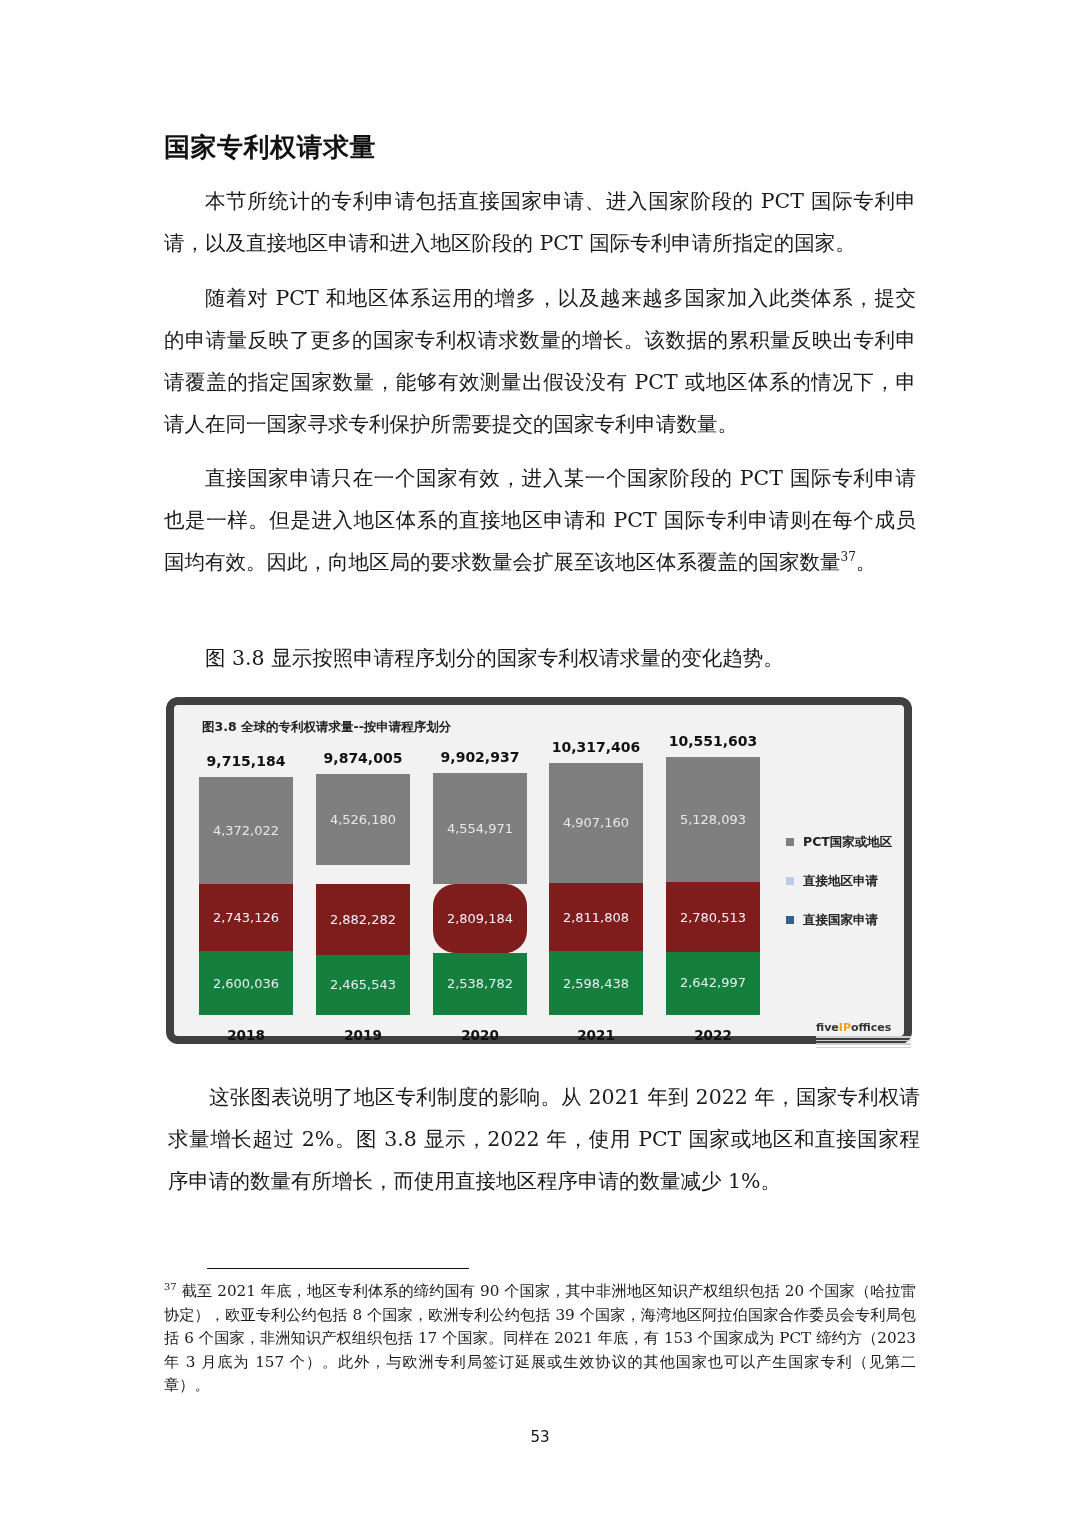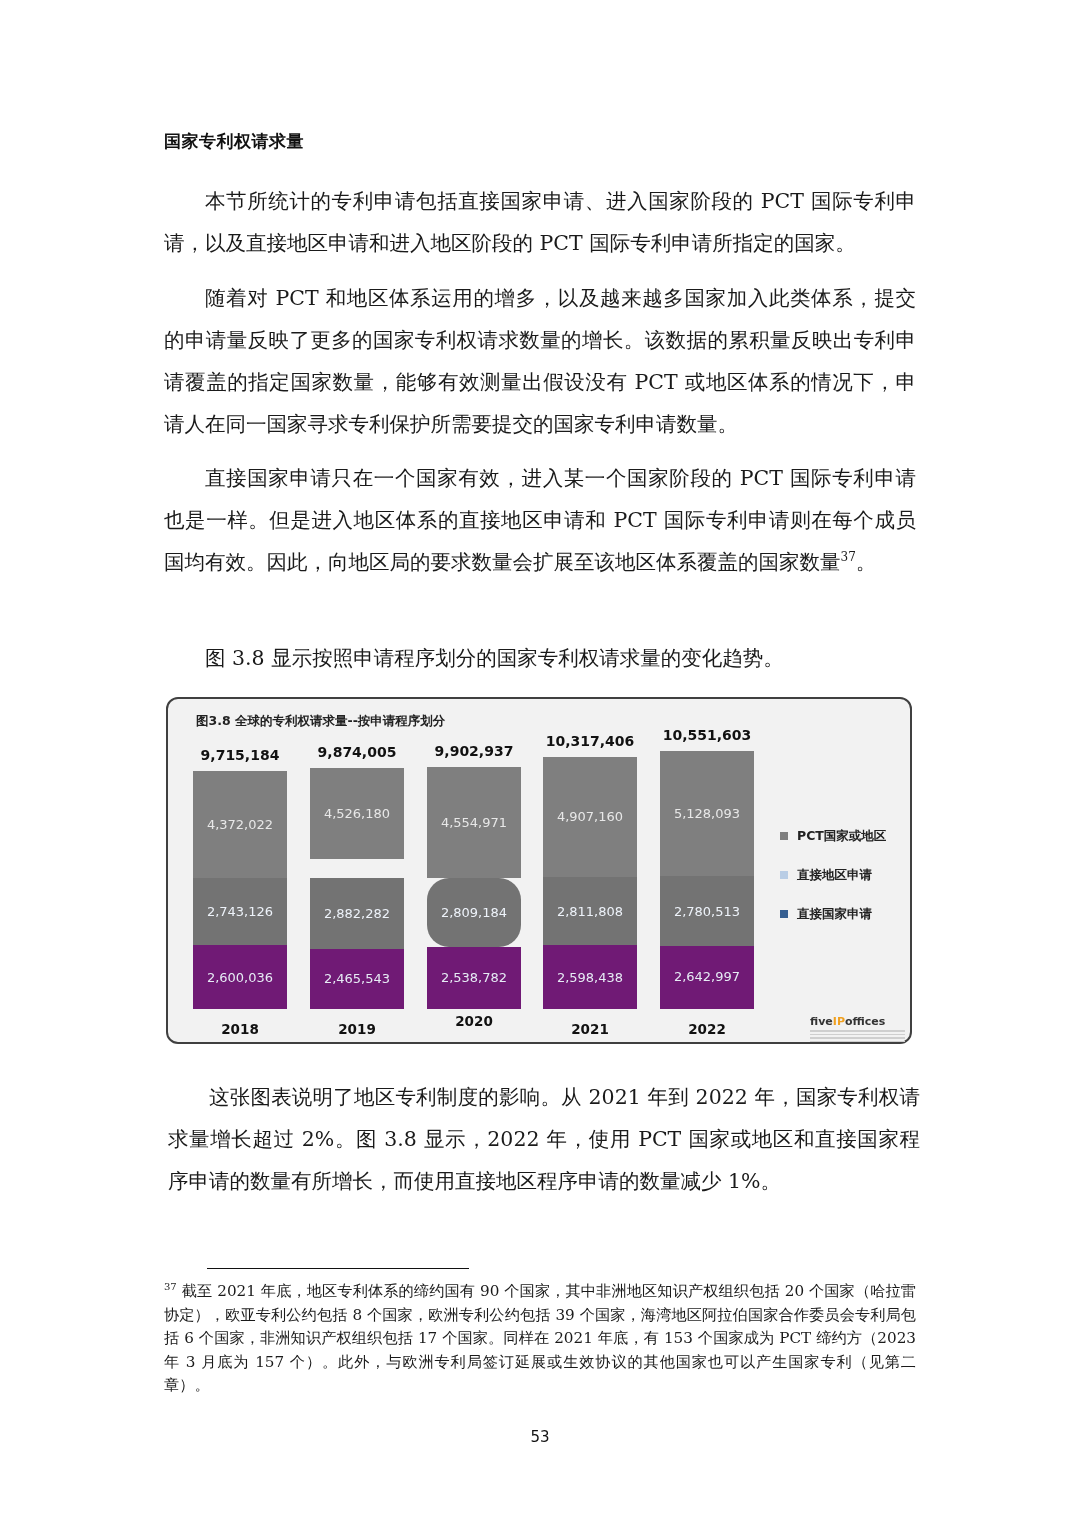--- a/index.html
+++ b/index.html
@@ -1,36 +1,36 @@
 <!DOCTYPE html>
 <html><head>
 <meta charset="utf-8">
 <style>
   html, body { margin:0; padding:0; background:#ffffff; }
   body { width:1080px; height:1528px; position:relative; overflow:hidden;
          font-family:"DejaVu Serif","Liberation Serif",serif; color:#111; }
   .heading { position:absolute; left:164px; top:130px; font-family:"DejaVu Sans","Liberation Sans",sans-serif;
-             font-weight:bold; font-size:17px; letter-spacing:0.5px; color:#111; }
+             font-weight:bold; font-size:26px; letter-spacing:0.5px; color:#111; }
   .para { position:absolute; left:164px; width:752px; font-size:20.5px; line-height:42px;
           text-align:justify; text-indent:41px; color:#1a1a1a; }
   .para sup { font-size:12px; vertical-align:super; line-height:0; }
   #p1 { top:180px; } #p2 { top:277px; } #p3 { top:457px; } #p4 { top:637px; } #p5 { top:1072px; }
 
   .chart-frame { position:absolute; left:166px; top:697px; width:746px; height:347px;
-                 border:2px solid #404040; border-radius:12px; background:#f2f2f2; box-sizing:border-box; }
+                 border:8px solid #404040; border-radius:12px; background:#f2f2f2; box-sizing:border-box; }
   .chart-title { position:absolute; left:28px; top:14px; font-family:"DejaVu Sans","Liberation Sans",sans-serif;
                  font-weight:bold; font-size:12.5px; color:#222; }
   .bar-group { position:absolute; width:94px; }
   .total-label { position:absolute; width:130px; left:-18px; text-align:center;
                  font-family:"DejaVu Sans","Liberation Sans",sans-serif; font-weight:bold; font-size:14px; color:#111; }
   .seg { position:absolute; left:0; width:94px; display:flex; align-items:center; justify-content:center;
          font-family:"DejaVu Sans","Liberation Sans",sans-serif; font-size:13px; }
   .seg.pct { background:#7f7f7f; color:#e8e8e8; }
-  .seg.region { background:#737373; color:#eef3fa; }
-  .seg.national { background:#701a75; color:#e6ecf5; }
+  .seg.region { background:#7f1d1d; color:#eef3fa; }
+  .seg.national { background:#15803d; color:#e6ecf5; }
   .year-label { position:absolute; width:94px; text-align:center; font-family:"DejaVu Sans","Liberation Sans",sans-serif;
                 font-weight:bold; font-size:13.5px; color:#111; }
   .legend { position:absolute; left:612px; top:127px; font-family:"DejaVu Sans","Liberation Sans",sans-serif;
             font-weight:bold; font-size:12.5px; color:#222; }
   .legend-item { display:flex; align-items:center; height:20px; margin-bottom:19px; }
   .legend-swatch { width:8px; height:8px; margin-right:9px; }
   .logo { position:absolute; left:642px; top:316px; font-family:"DejaVu Sans","Liberation Sans",sans-serif;
           font-weight:bold; font-size:11px; color:#333; }
   .logo .ip { color:#f0a020; }
   .logo-sub { position:absolute; left:642px; top:331px; width:95px; height:14px; }
@@ -68,21 +68,21 @@
         <div class="seg region" style="top: 179.246px; height: 70.4718px;">2,882,282</div>
         <div class="seg pct" style="top: 68.5806px; height: 91px;">4,526,180</div>
         <div class="total-label" style="top: 44.5806px;">9,874,005</div>
         <div class="year-label" style="top: 322px;">2019</div>
       </div>
       <div class="bar-group" style="left: 259px; top: 0px;">
         <div class="seg national" style="top: 247.927px; height: 62.0732px;">2,538,782</div>
         <div class="seg region" style="top: 179.242px; height: 68.6845px; border-radius: 22px;">2,809,184</div>
         <div class="seg pct" style="top: 67.8732px; height: 111.369px;">4,554,971</div>
         <div class="total-label" style="top: 43.8732px;">9,902,937</div>
-        <div class="year-label" style="top: 314px;">2020</div>
+        <div class="year-label" style="top: 322px;">2020</div>
       </div>
       <div class="bar-group" style="left: 375px; top: 0px;">
         <div class="seg national" style="top: 246.468px; height: 63.5318px;">2,598,438</div>
         <div class="seg region" style="top: 177.719px; height: 68.7487px;">2,811,808</div>
         <div class="seg pct" style="top: 57.7394px; height: 119.98px;">4,907,160</div>
         <div class="total-label" style="top: 33.7394px;">10,317,406</div>
         <div class="year-label" style="top: 322px;">2021</div>
       </div>
       <div class="bar-group" style="left: 492px; top: 0px;">
         <div class="seg national" style="top: 245.379px; height: 64.6213px;">2,642,997</div>

